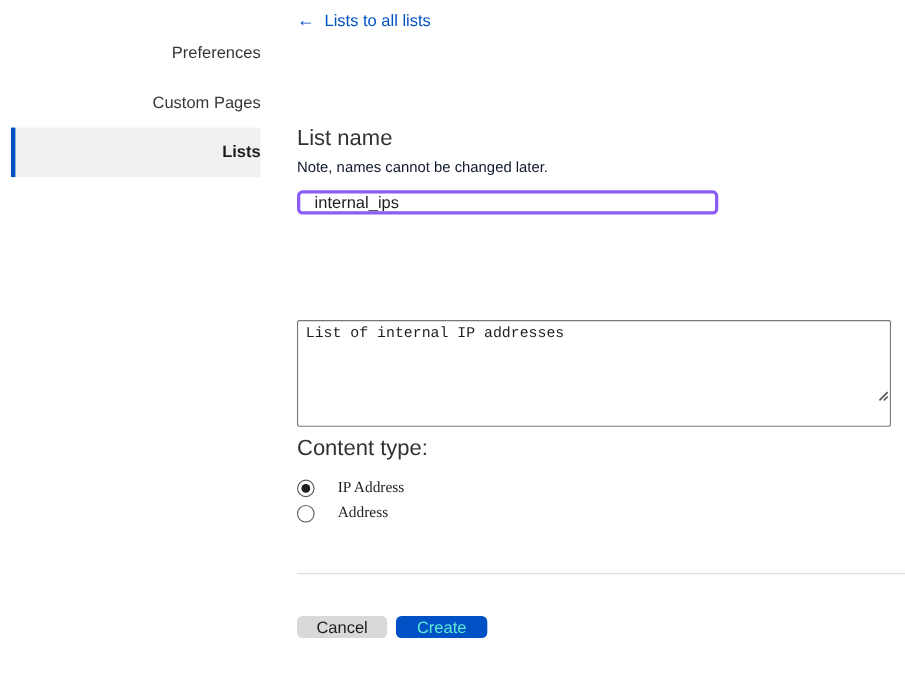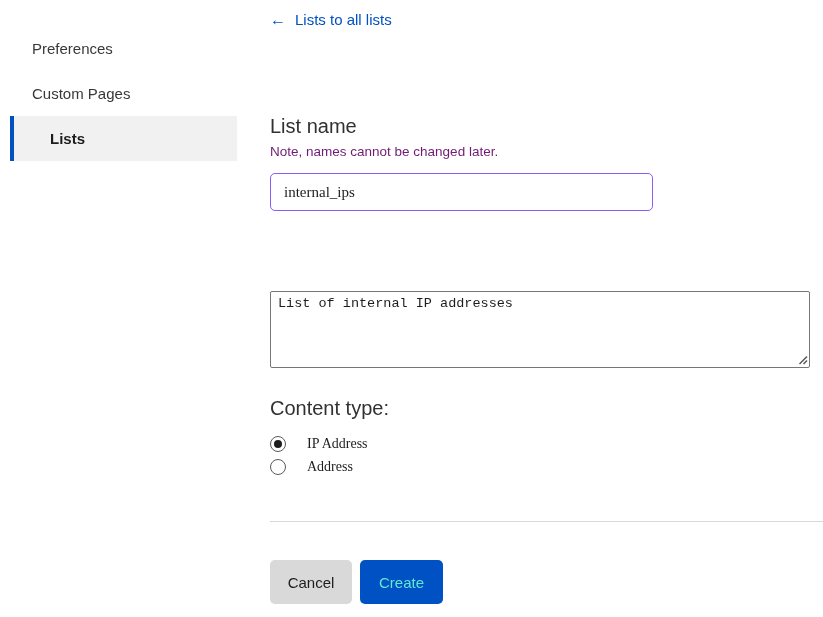--- a/index.html
+++ b/index.html
@@ -5,21 +5,21 @@
   * { margin:0; padding:0; box-sizing:border-box; }
   html,body { background:#ffffff; }
   body { font-family:"Liberation Sans","DejaVu Sans",sans-serif; color:#1d1d1d; }
   .page { position:relative; width:823px; height:617px; background:#ffffff; overflow:hidden; }
 
   
   .sidebar { position:absolute; left:10px; top:26px; width:227px; }
   .nav-item {
     height:45px; display:flex; align-items:center;
     padding-left:18px; font-size:15px; color:#36393a;
-    border-left:4px solid transparent; cursor:pointer;
+    border-left:4px solid transparent; cursor:pointer;justify-content:flex-end;
   }
   .nav-item.selected {
     background:#f1f1f1; border-left-color:#0051c3;
     font-weight:bold; color:#1d1d1d;padding-left:36px;
   }
 
   
   .back-link {
     position:absolute; left:270px; top:11px;
     display:flex; align-items:center; gap:9px;
@@ -27,34 +27,34 @@
   }
   .back-arrow { font-size:16px; line-height:1; }
   .page-title {
     position:absolute; left:269px; top:54px;
     font-size:24px; font-weight:700; color:#1d1d1d; letter-spacing:.2px;
   }
   .field-label { position:absolute; left:270px; font-size:20px; color:#313131; }
   .label-name { top:115px; }
   .field-note {
     position:absolute; left:270px; top:144px;
-    font-size:13.5px; color:#701a75;
+    font-size:13.5px; color:#0f172a;
   }
   .name-input {
     position:absolute; left:270px; top:173px;
-    width:383px; height:38px;
-    border:1px solid #8b5cf6; border-radius:5px;
+    width:383px; height:22px;
+    border:3px solid #8b5cf6; border-radius:5px;
     padding:0 13px; font-size:15px; color:#1d1d1d;
-    font-family:Liberation Serif, serif;
+    font-family:Liberation Sans, sans-serif;
     outline:none; background:#fff;
   }
   .label-desc { top:257px; }
   .desc-textarea {
     position:absolute; left:270px; top:291px;
-    width:540px; height:77px;
+    width:540px; height:97px;
     border:1px solid #767676; border-radius:2px;
     padding:3px 7px; font-size:13.5px; line-height:1.35;
     font-family:"Liberation Mono","DejaVu Sans Mono",monospace;
     color:#1d1d1d; resize:none; outline:none; overflow:hidden; background:#fff;
   }
   .resize-handle { position:absolute; left:797px; top:354px; width:11px; height:11px; }
   .label-content { top:397px; }
 
   
   .radio-group { position:absolute; left:270px; top:432px; }
@@ -69,21 +69,21 @@
   }
   .radio-label { margin-left:21px; font-size:14px; color:#1d1d1d; }
 
   .divider {
     position:absolute; left:270px; top:521px;
     width:553px; height:1px; background:#d9d9d9;
   }
 
   
   .btn {
-    position:absolute; top:560px; height:44px;
+    position:absolute; top:560px; height:20px;
     border:none; border-radius:5px; font-size:15px; cursor:pointer;
     font-family:"Liberation Sans","DejaVu Sans",sans-serif;
   }
   .btn-cancel { left:270px; width:82px; background:#d9d9d9; color:#1d1d1d; }
   .btn-create { left:360px; width:83px; background:#0051c3; color:#5eead4; }
 </style>
 </head>
 <body>
 
 <div class="page">

